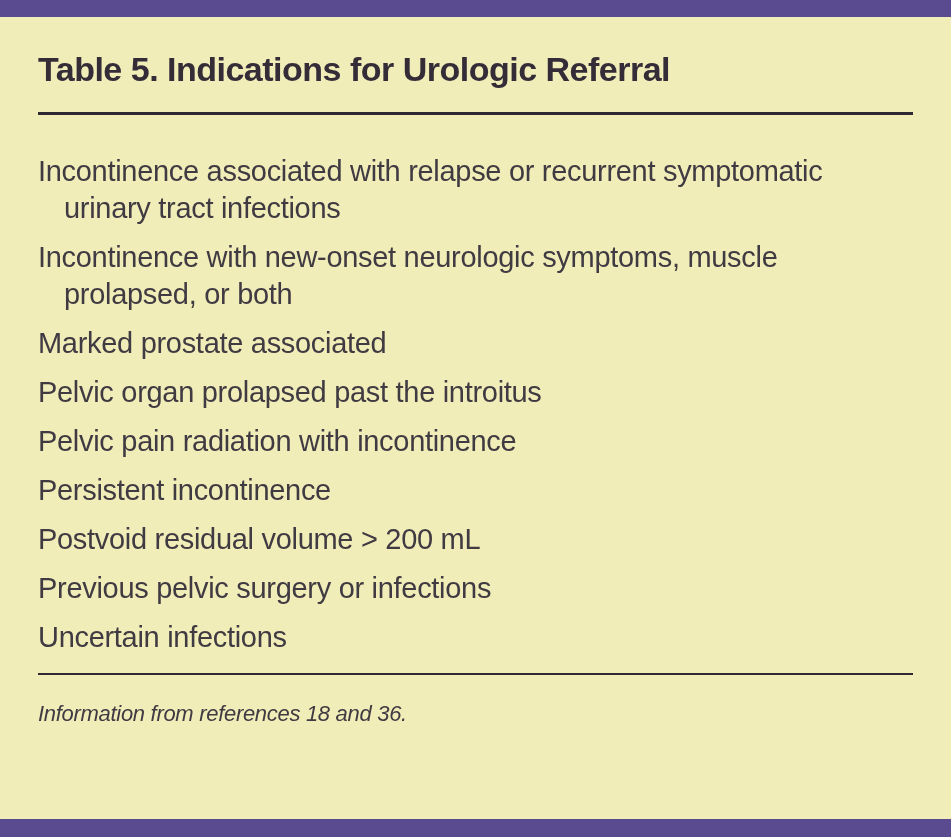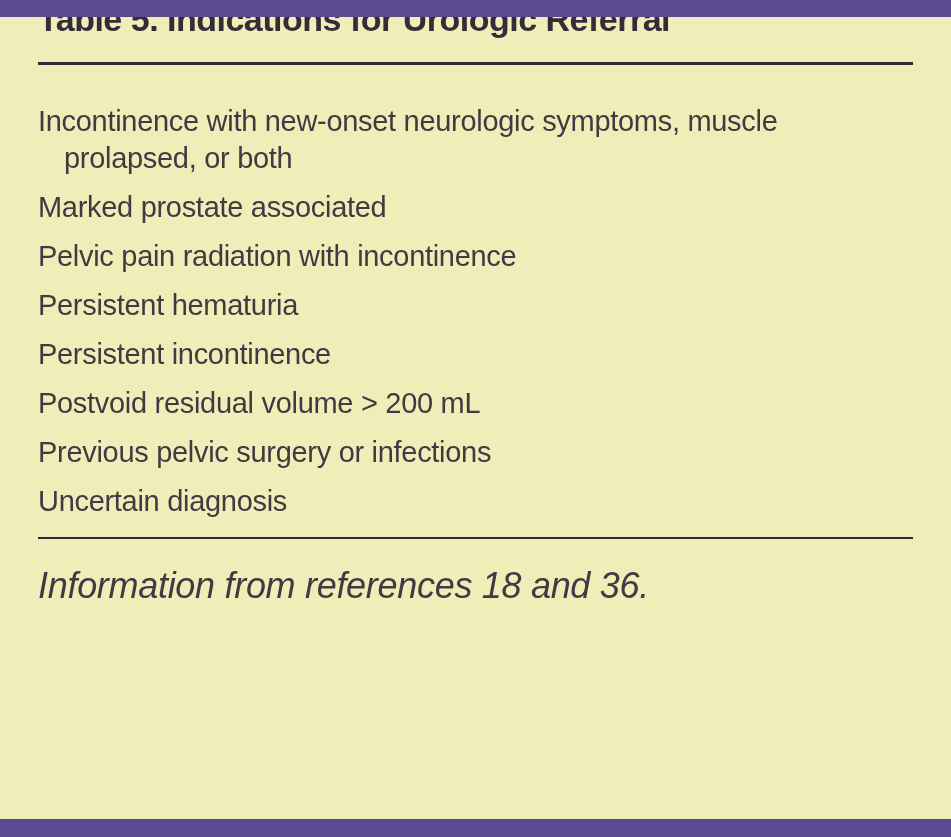--- a/index.html
+++ b/index.html
@@ -21,20 +21,21 @@
     background: #5a4a8f;
   }
   .accent-bar.top { top: 0; height: 17px; }
   .accent-bar.bottom { bottom: 0; height: 18px; }
 
   .content {
     padding: 0 38px;
   }
   .table-title {
     margin: 0;
+    padding-top: 50px;
     font-size: 34px;
     font-weight: bold;
     letter-spacing: -0.5px;
     color: #342d38;
     line-height: 1.15;
   }
   .rule {
     border: none;
     margin: 0;
     background: #2e2933;
@@ -55,46 +56,47 @@
     font-size: 29px;
     line-height: 37px;
     letter-spacing: -0.3px;
     color: #403a42;
     margin-bottom: 12px;
     padding-left: 26px;
     text-indent: -26px;
   }
   .footnote {
     margin-top: 26px;
-    font-size: 36px;
+    font-size: 22px;
     font-style: italic;
     letter-spacing: -0.3px;
     color: #403a42;
   }
 </style>
 </head>
 <body>
 
 <div class="page">
   <div class="accent-bar top"></div>
 
   <div class="content">
     <h1 class="table-title">Table 5. Indications for Urologic Referral</h1>
 
     <hr class="rule title-rule">
 
     <div class="indication-list">
+      <div class="indication-item">Incontinence associated with relapse or recurrent symptomatic urinary tract infections</div>
       <div class="indication-item">Incontinence with new-onset neurologic symptoms, muscle prolapsed, or both</div>
       <div class="indication-item">Marked prostate associated</div>
+      <div class="indication-item">Pelvic organ prolapsed past the introitus</div>
       <div class="indication-item">Pelvic pain radiation with incontinence</div>
-      <div class="indication-item">Persistent hematuria</div>
       <div class="indication-item">Persistent incontinence</div>
       <div class="indication-item">Postvoid residual volume &gt; 200 mL</div>
       <div class="indication-item">Previous pelvic surgery or infections</div>
-      <div class="indication-item">Uncertain diagnosis</div>
+      <div class="indication-item">Uncertain infections</div>
     </div>
 
     <hr class="rule foot-rule">
 
     <div class="footnote">Information from references 18 and 36.</div>
   </div>
 
   <div class="accent-bar bottom"></div>
 </div>
 

